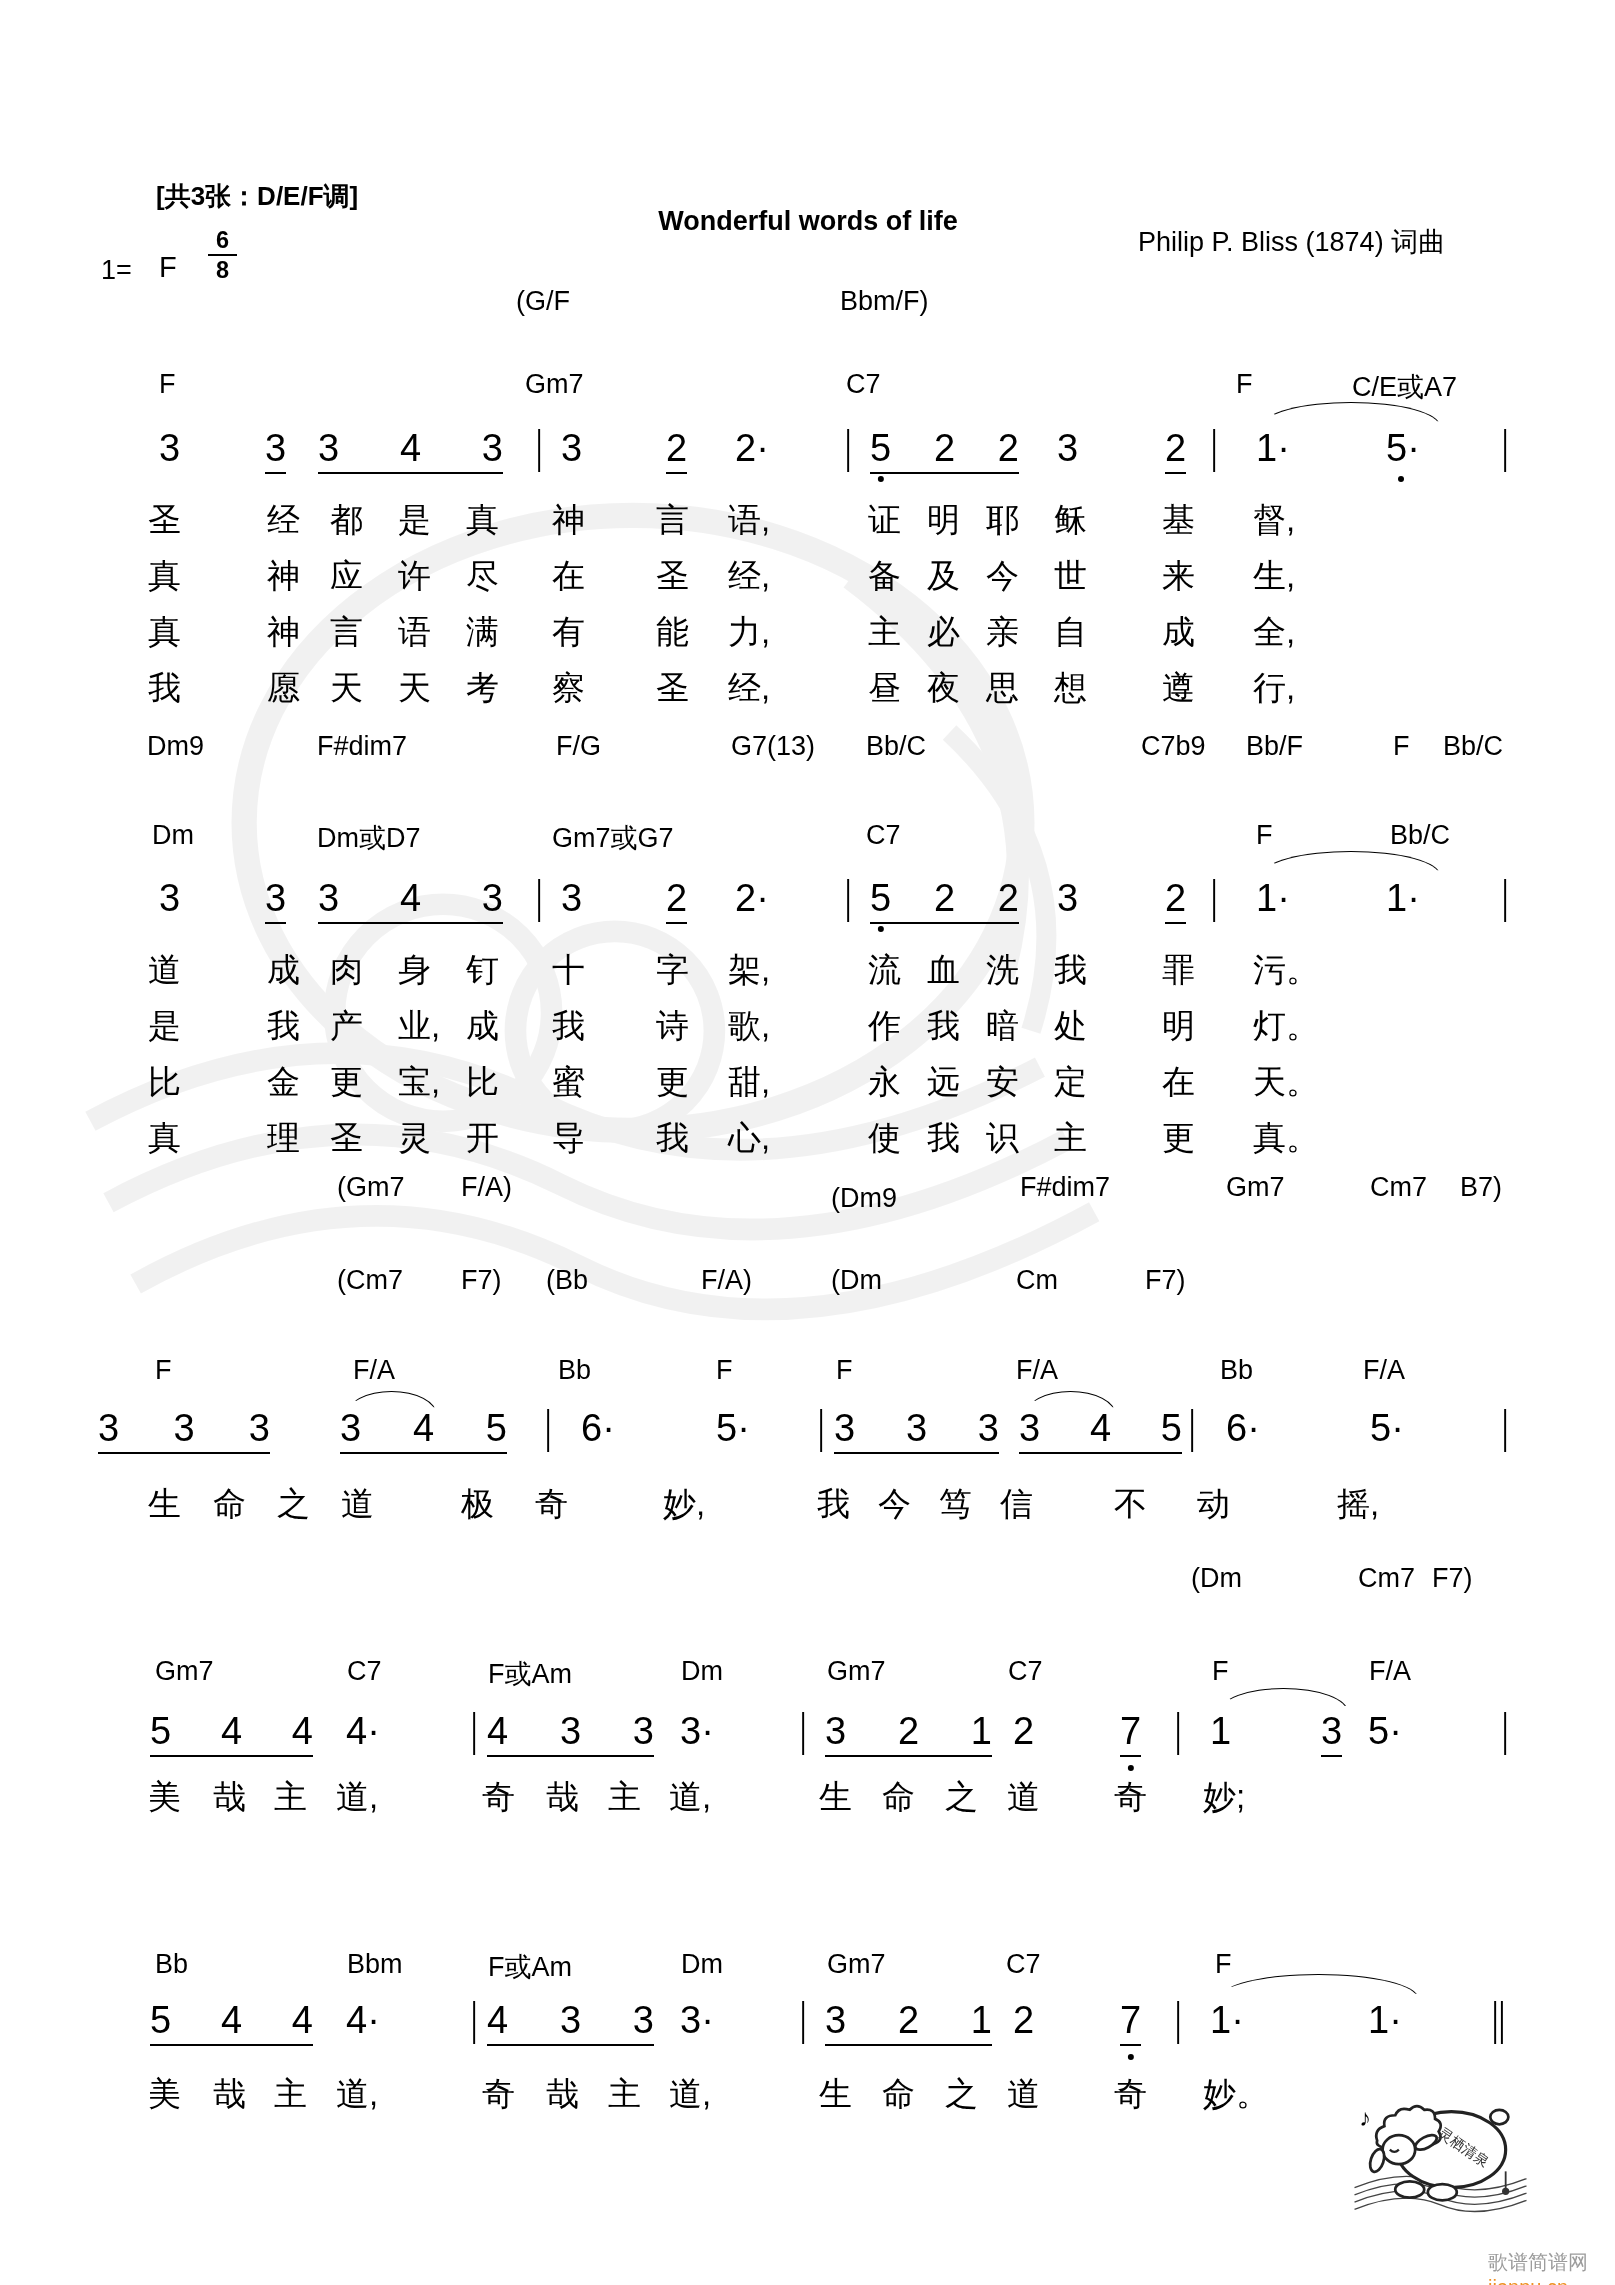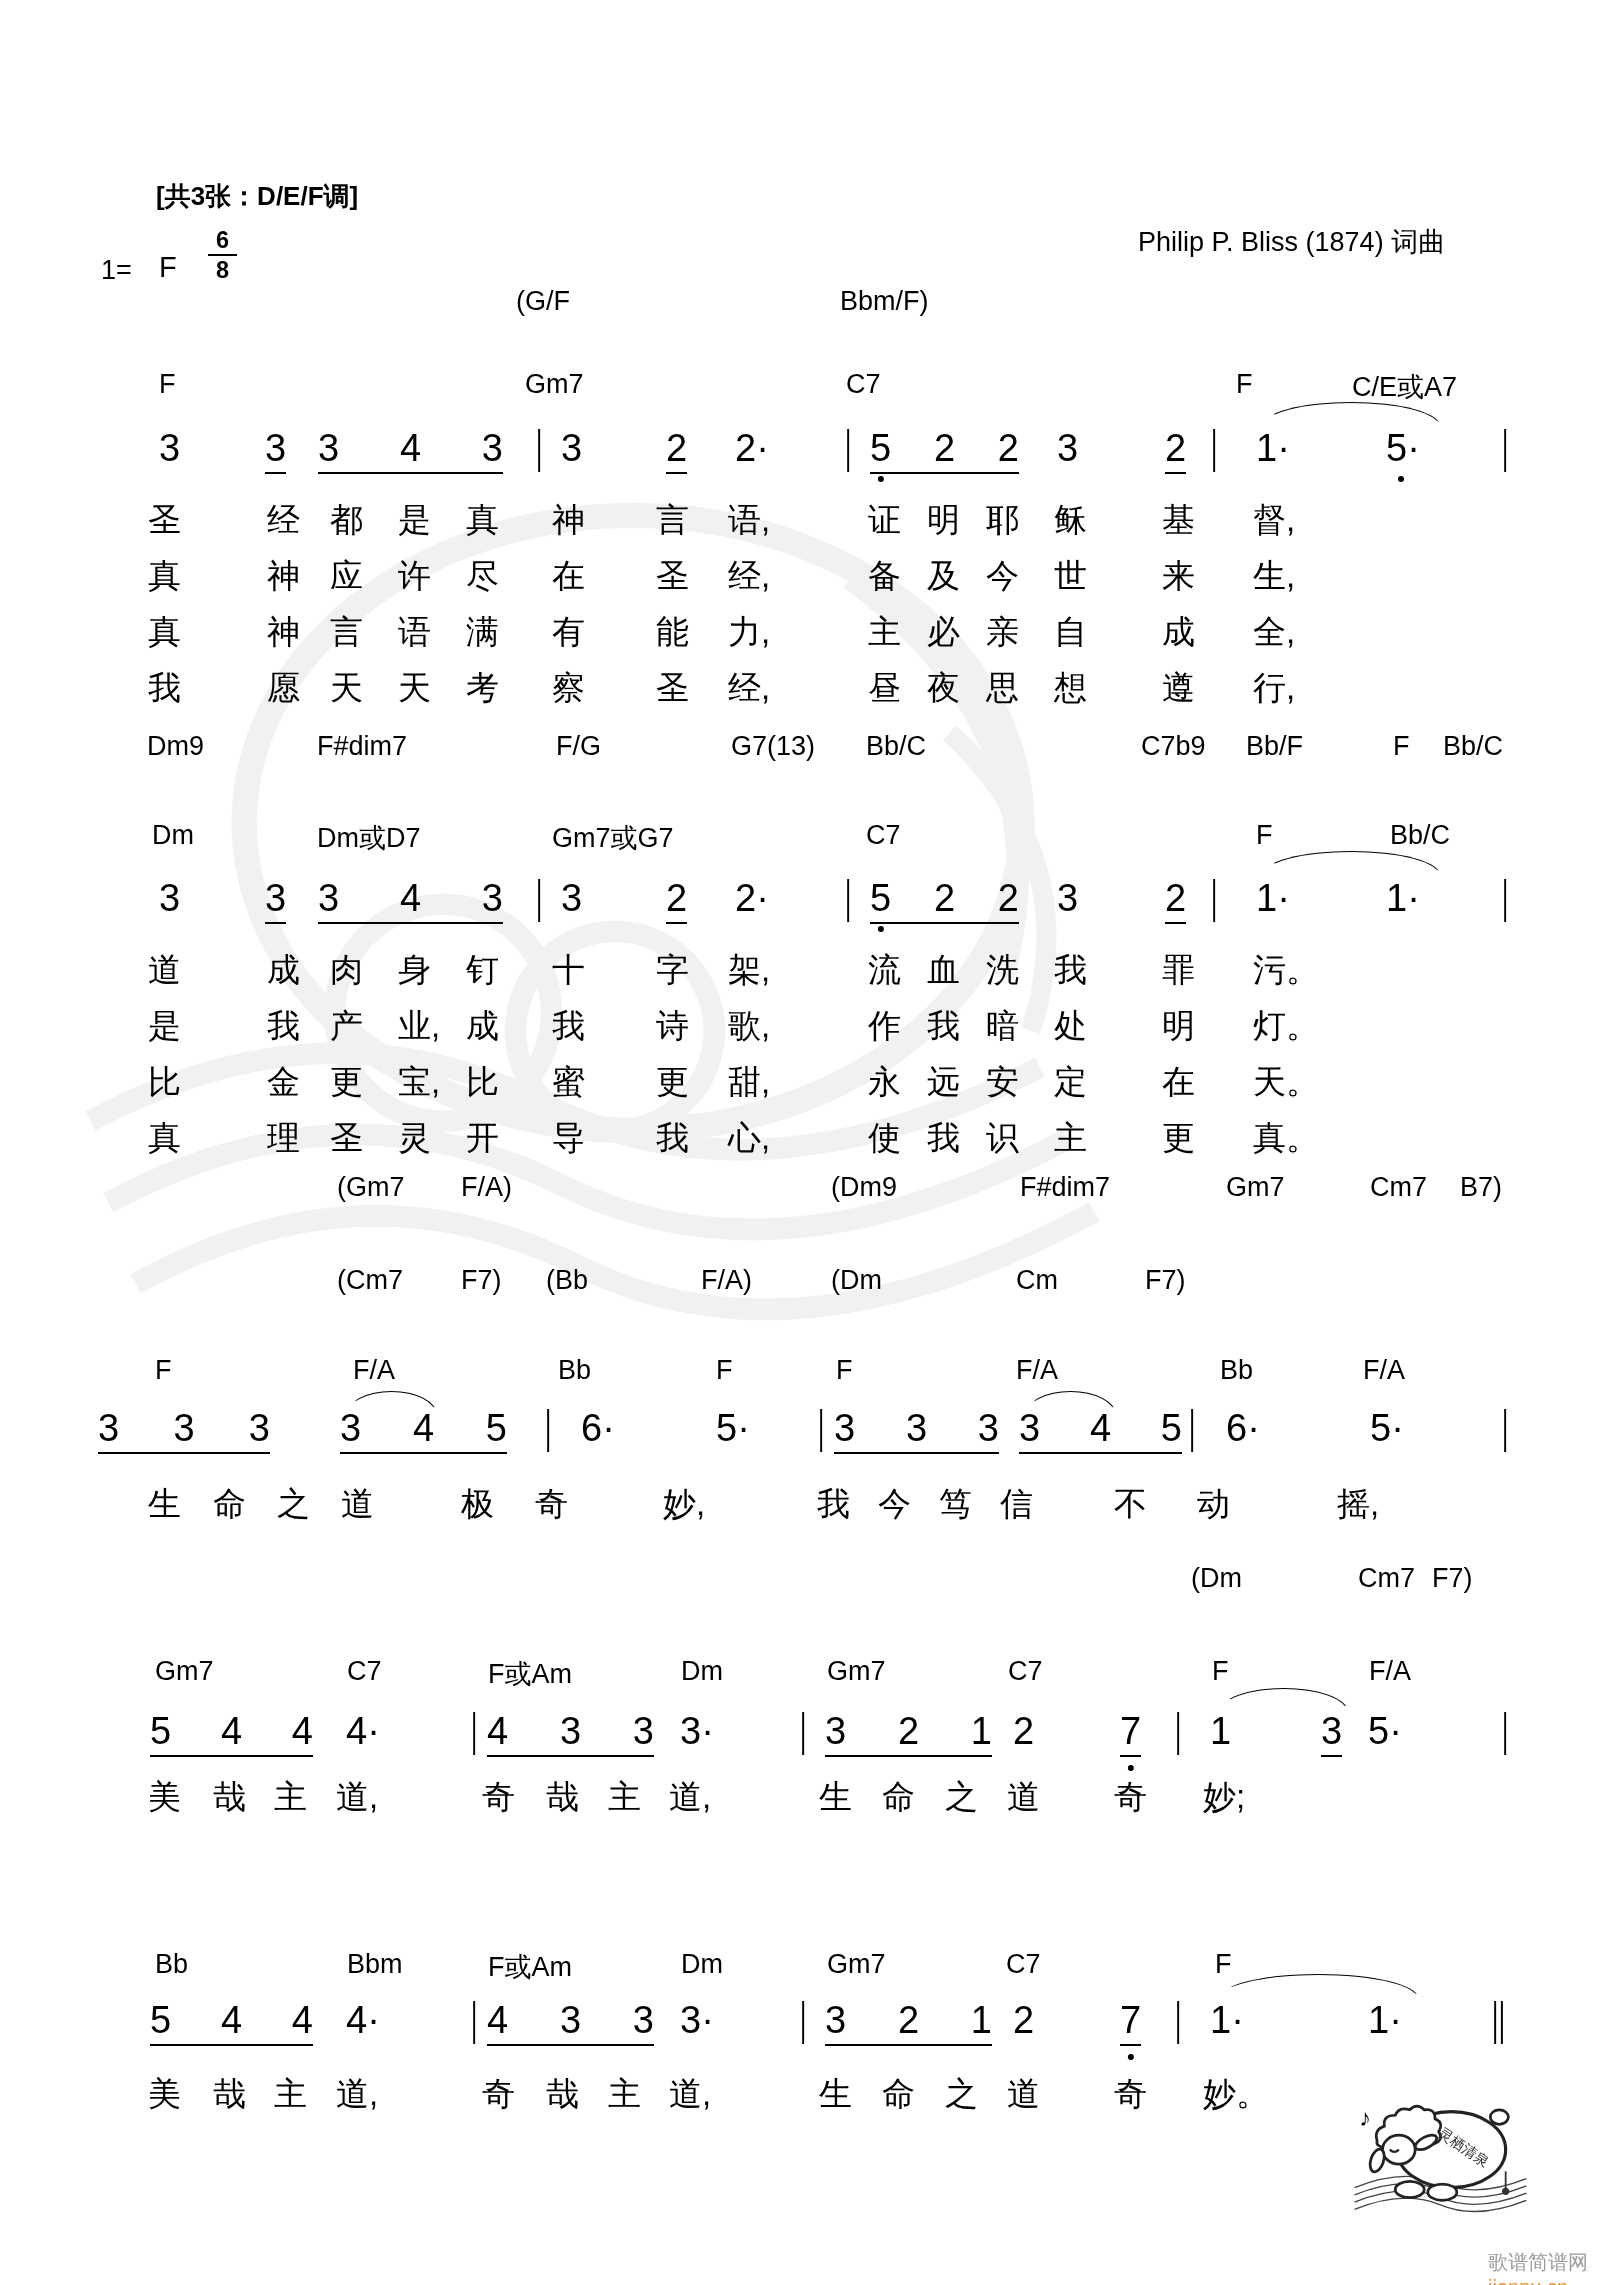--- a/index.html
+++ b/index.html
@@ -55,20 +55,21 @@
     <circle cx="620" cy="660" r="110" fill="none" stroke="#000" stroke-width="24"></circle>
     <path d="M40,760 Q300,620 540,740 T1090,700" fill="none" stroke="#000" stroke-width="24"></path>
     <path d="M60,850 Q320,710 560,830 T1120,780" fill="none" stroke="#000" stroke-width="24"></path>
     <path d="M90,940 Q340,800 580,920 T1150,860" fill="none" stroke="#000" stroke-width="24"></path>
     <path d="M880,160 q240,180 170,440" fill="none" stroke="#000" stroke-width="24"></path>
     <path d="M990,330 q150,140 90,330" fill="none" stroke="#000" stroke-width="22"></path>
   </svg>
 
   <div class="layer">
 
+    <div class="subtitle">Wonderful words of life</div>
     <div class="sheetinfo">[共3张：D/E/F调]</div>
     <div class="credit">Philip P. Bliss (1874) 词曲</div>
     <span class="keyprefix">1=</span>
     <span class="keyletter">F</span>
     <div class="timesig">
       <div>6</div>
       <div class="tline"></div>
       <div>8</div>
     </div>
     <div class="sprow chordrow" style="top:286px">
@@ -279,21 +280,21 @@
         <span class="tok" style="left: 868px;">使</span>
         <span class="tok" style="left: 927px;">我</span>
         <span class="tok" style="left: 986px;">识</span>
         <span class="tok" style="left: 1054px;">主</span>
         <span class="tok" style="left: 1162px;">更</span>
         <span class="tok" style="left: 1253px;">真。</span>
       </div>
     <div class="sprow annrow" style="top:1172px">
         <span class="tok" style="left: 337px;">(Gm7</span>
         <span class="tok" style="left: 461px;">F/A)</span>
-        <span class="tok" style="left: 831px;">(Dm9</span>
+        <span class="tok" style="left: 831px; margin-top: 11px;">(Dm9</span>
         <span class="tok" style="left: 1020px;">F#dim7</span>
         <span class="tok" style="left: 1226px;">Gm7</span>
         <span class="tok" style="left: 1370px;">Cm7</span>
         <span class="tok" style="left: 1460px;">B7)</span>
       </div>
     <div class="sprow annrow" style="top:1265px">
         <span class="tok" style="left: 337px;">(Cm7</span>
         <span class="tok" style="left: 461px;">F7)</span>
         <span class="tok" style="left: 546px;">(Bb</span>
         <span class="tok" style="left: 701px;">F/A)</span>

